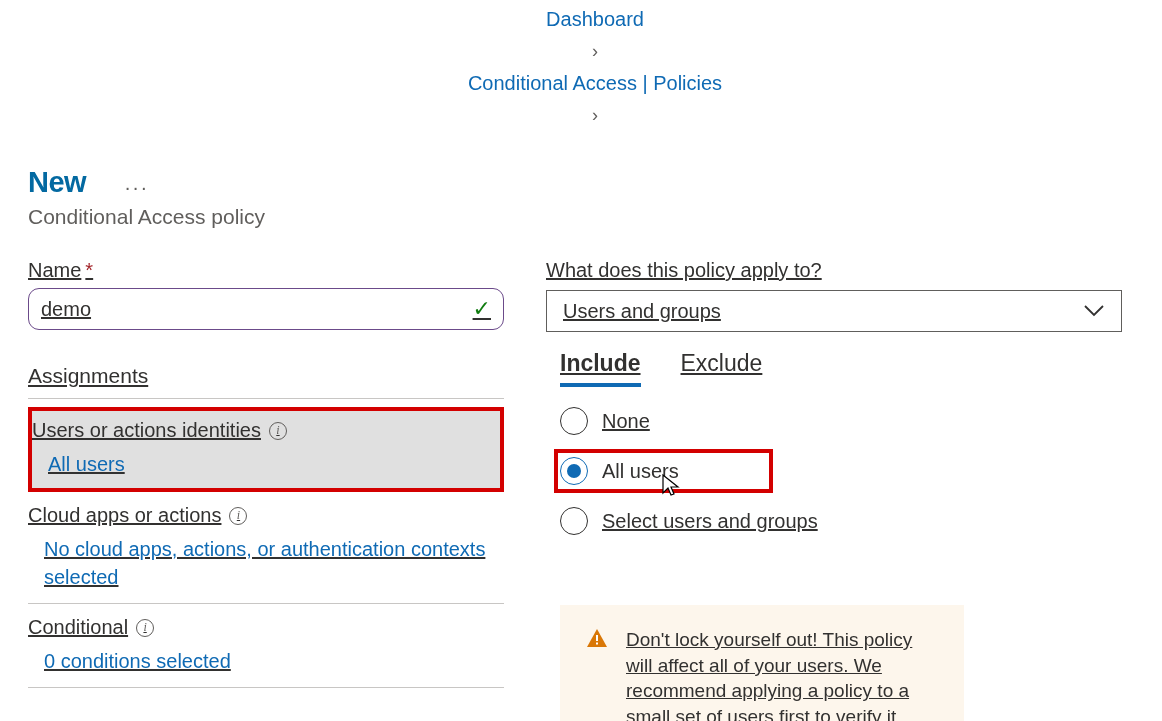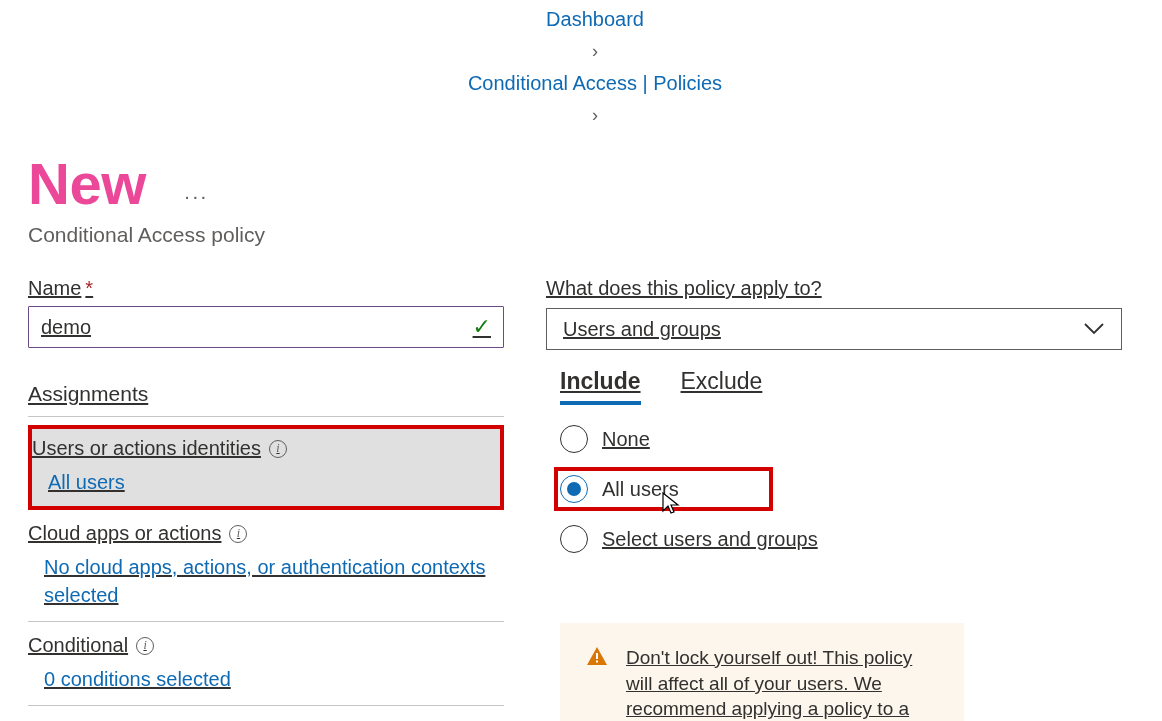--- a/index.html
+++ b/index.html
@@ -22,25 +22,26 @@
       margin-bottom: 24px;
       flex-direction: column;
     }
     .breadcrumb-link { color: #0f6ab4; text-decoration: none; cursor: pointer; }
     .breadcrumb-sep { color: #605e5c; font-size: 18px; }
 
     
     .page-header { margin-bottom: 30px; }
     .page-title-row { display: flex; align-items: center; gap: 38px; }
     .page-title {
-      font-size: 58px;
+      font-size: 29px;
       font-weight: 600;
       letter-spacing: -0.5px;
-      color: #ec4899;
+      color: #0369a1;
       margin-bottom: 6px;
+      margin-top: 16px;
     }
     .ellipsis-btn {
       color: #605e5c;
       font-size: 20px;
       cursor: pointer;
       user-select: none;
       letter-spacing: 1.5px;
       position: relative;
       top: 10px;
     }
@@ -59,21 +60,21 @@
       font-size: 20px;
       color: #323130;
       margin-bottom: 6px;
     }
     .req-star { color: #a4262c; margin-left: 4px; }
     .name-input-wrap {
       position: relative;
       width: 476px;
       height: 42px;
       border: 1px solid #6b4a8a;
-      border-radius: 1px;
+      border-radius: 11px;
       display: flex;
       align-items: center;
       padding: 0 12px;
       margin-bottom: 34px;
     }
     .name-input {
       border: none;
       outline: none;
       font-size: 20px;
       flex: 1;

